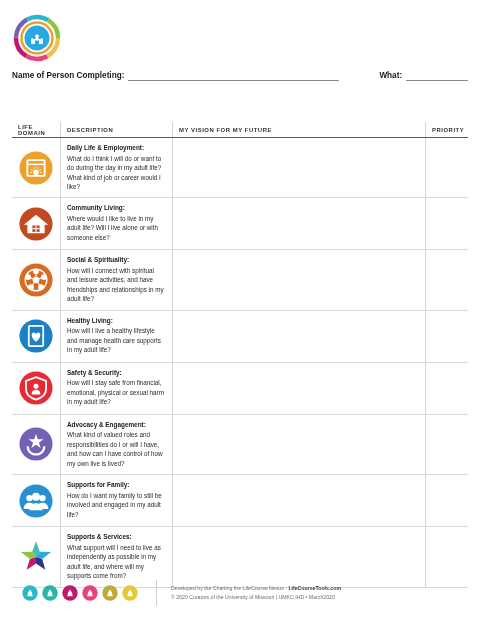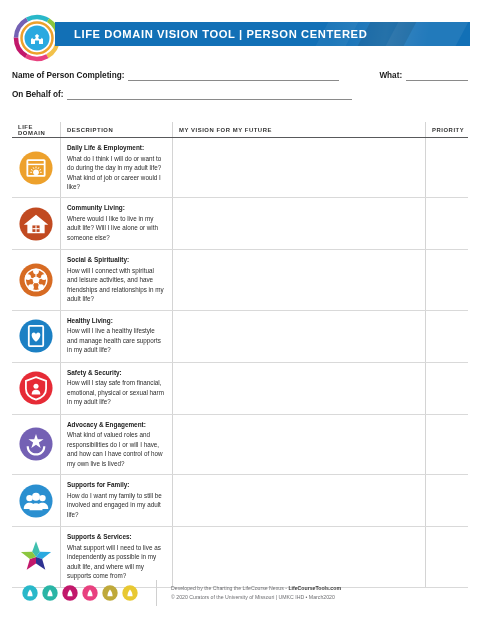--- a/index.html
+++ b/index.html
@@ -66,21 +66,21 @@
   
   .form-area {
     position: absolute;
     left: 0; top: 66px;
     width: 480px;
   }
   .field-row {
     display: flex;
     align-items: flex-end;
     padding: 0 12px;
-    margin-bottom: 4px;
+    margin-bottom: 12px;
     height: 15px;
   }
   .field-label {
     font-size: 8.2px;
     font-weight: bold;
     white-space: nowrap;
     padding-bottom: 1px;
     color: #1a1a1a;
   }
   .field-line {
@@ -192,39 +192,28 @@
     <circle cx="50" cy="50" r="31" fill="none" stroke="#eda12c" stroke-width="5"></circle>
     <circle cx="50" cy="50" r="25" fill="#2aa9e0"></circle>
     <g fill="#ffffff">
       <path d="M38 52 L50 42 L62 52 L62 62 L38 62 Z"></path>
       <circle cx="44" cy="49" r="3.4" fill="#2aa9e0"></circle>
       <circle cx="56" cy="49" r="3.4" fill="#2aa9e0"></circle>
       <rect x="46" y="55" width="8" height="7" fill="#2aa9e0"></rect>
     </g>
   </svg>
 
-  <div class="header-bar">
-    <div class="facet1"></div>
-    <div class="facet2"></div>
-    <div class="facet3"></div>
-    <div class="facet4"></div>
-    <div class="header-title">LIFE DOMAIN VISION TOOL  |  PERSON CENTERED</div>
-  </div>
 </div>
 
 <div class="form-area">
   <div class="field-row">
     <span class="field-label">Name of Person Completing:</span>
     <span class="field-line line-name"></span>
     <span class="field-label date-label">What:</span>
     <span class="field-line line-date"></span>
-  </div>
-  <div class="field-row">
-    <span class="field-label">On Behalf of:</span>
-    <span class="field-line line-behalf"></span>
   </div>
 </div>
 
 <div class="table">
   <div class="thead">
     <div class="cell col-domain">LIFE DOMAIN</div>
     <div class="cell col-desc">DESCRIPTION</div>
     <div class="cell col-vision">MY VISION FOR MY FUTURE</div>
     <div class="cell col-priority">PRIORITY</div>
   </div>

